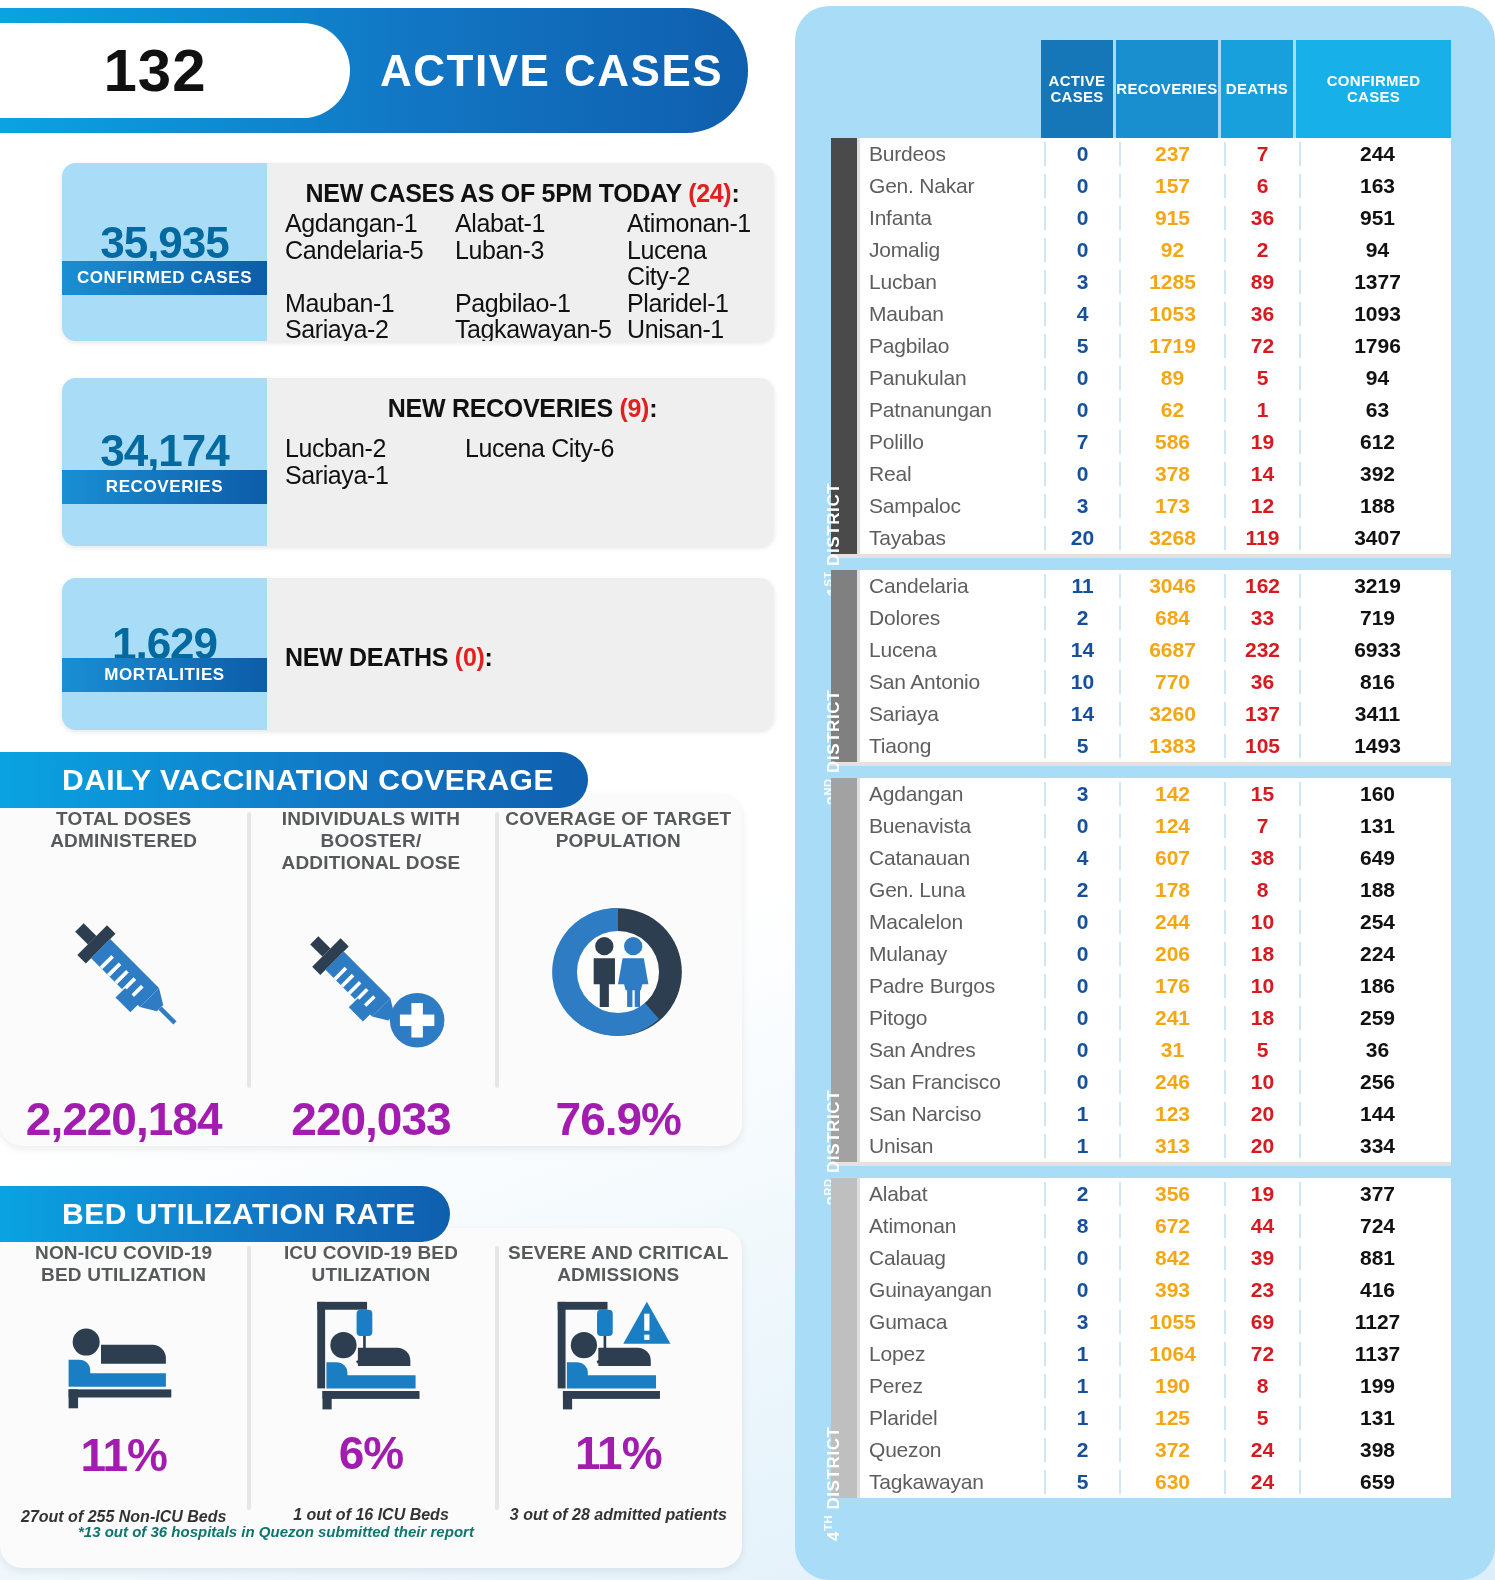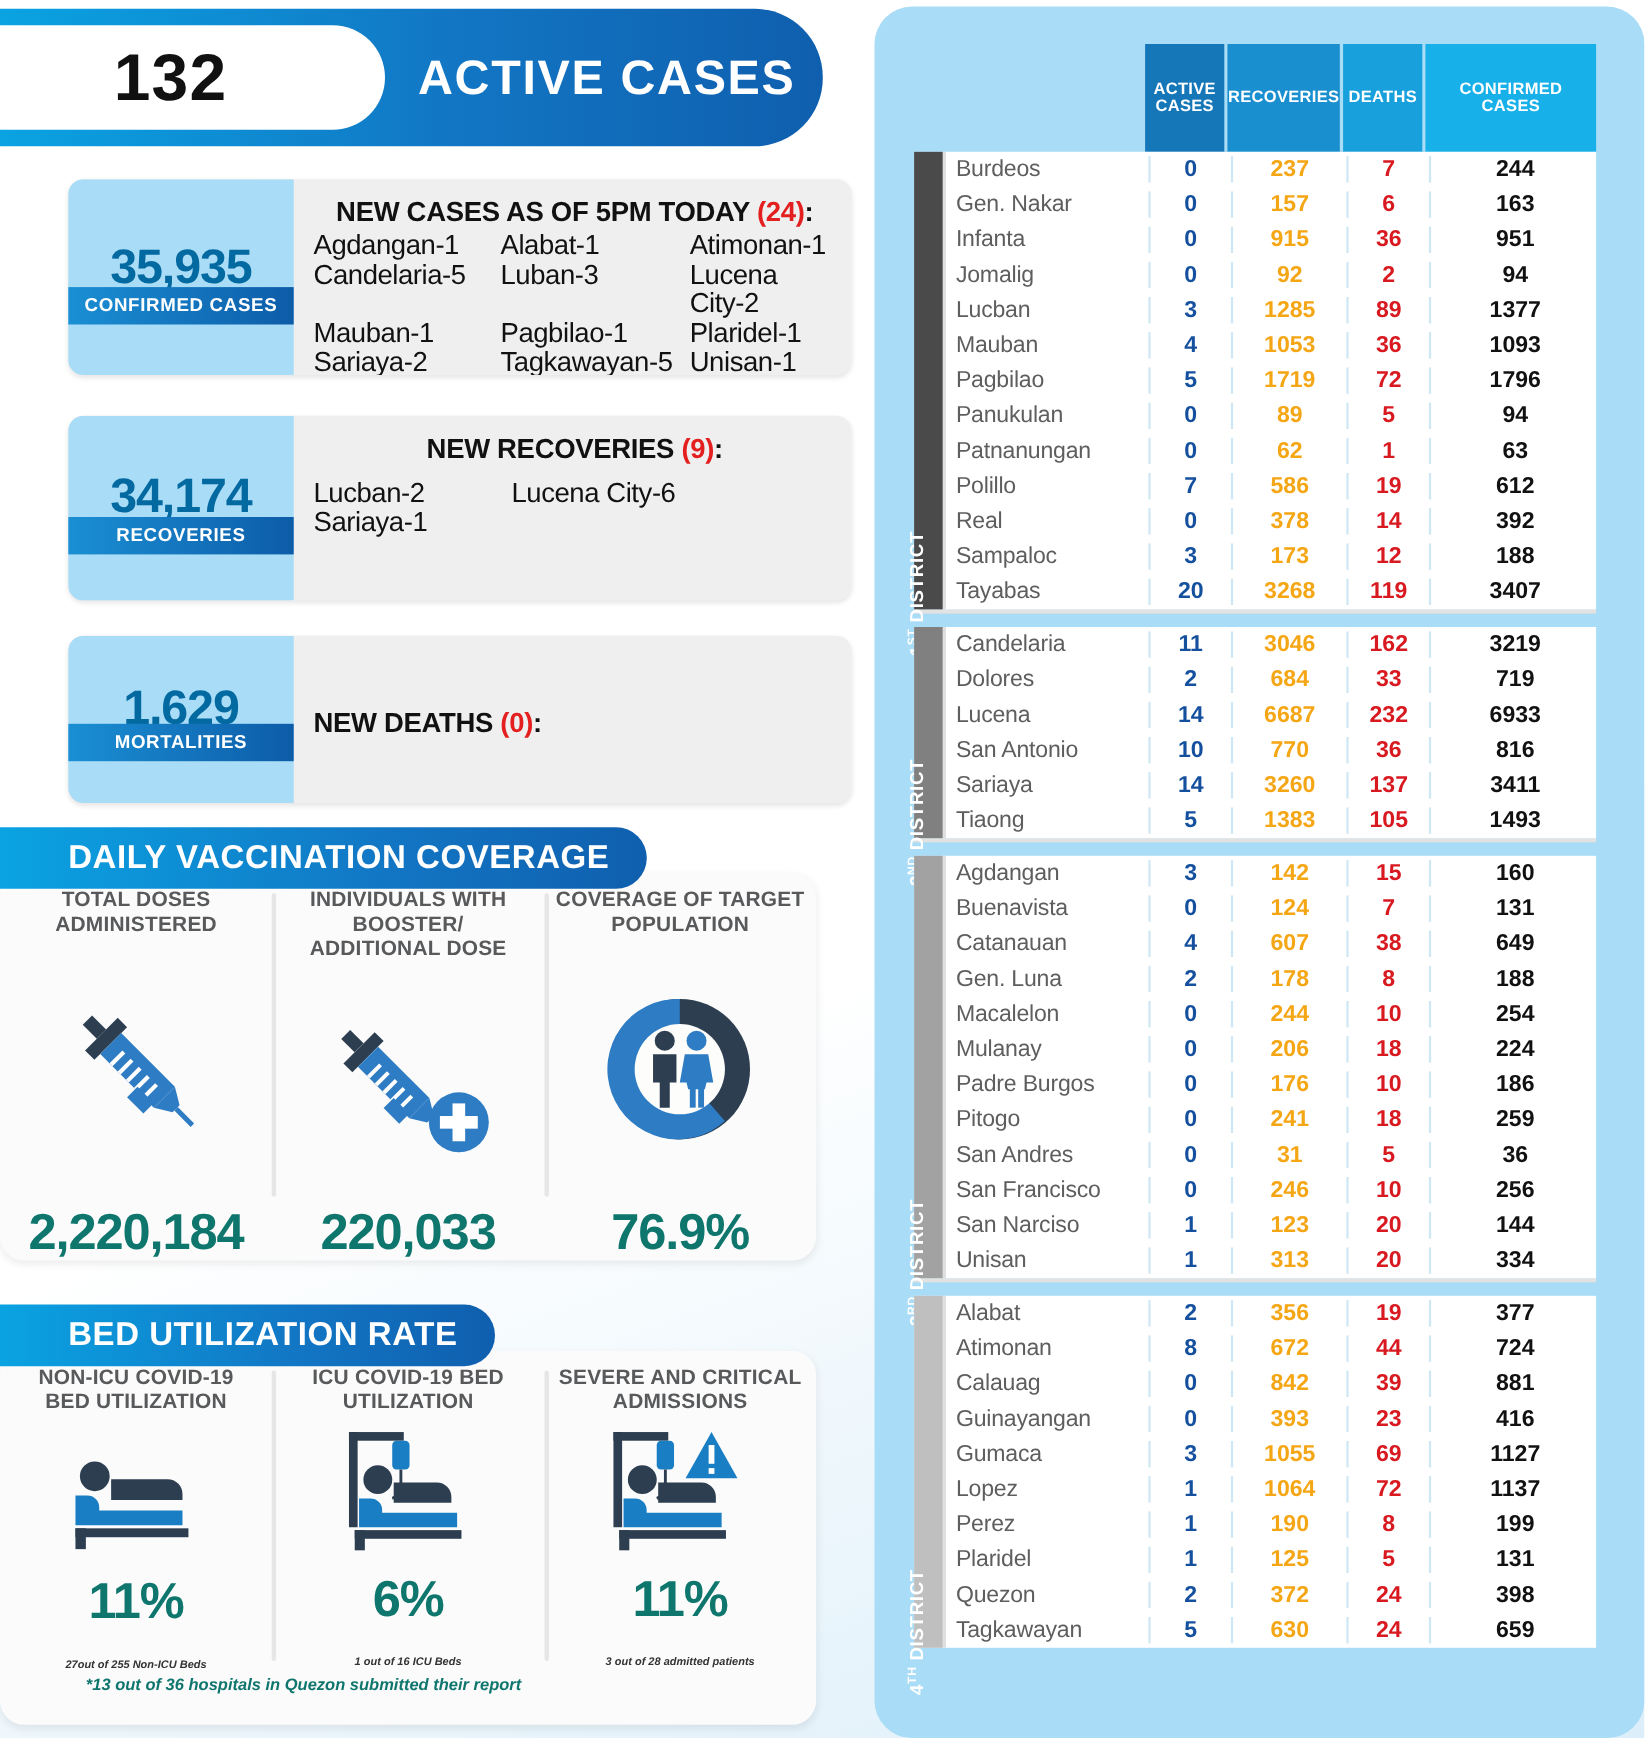--- a/index.html
+++ b/index.html
@@ -61,22 +61,22 @@
   .panel { position: absolute; left: 0; background: #fbfbfb; border-radius: 22px;
            box-shadow: 0 3px 8px rgba(0,0,0,.08); }
 
   .tri { display: flex; height: 100%; }
   .tri-col { flex: 1; display: flex; flex-direction: column; align-items: center;
              padding-top: 14px; position: relative; }
   .tri-col + .tri-col::before { content:""; position: absolute; left: 0; top: 18px;
              bottom: 58px; width: 4px; background: #e6e6e6; border-radius: 2px; }
   .tri-title { font-size: 19px; font-weight: 900; color: #58595b; text-align: center;
                line-height: 1.16; letter-spacing: .2px; }
-  .tri-val { font-size: 46px; font-weight: 900; color: #0f766e; letter-spacing: -1px; }
-  .tri-sub { font-size: 10px; font-style: italic; font-weight: 700; color: #333; }
+  .tri-val { font-size: 46px; font-weight: 900; color: #a21caf; letter-spacing: -1px; }
+  .tri-sub { font-size: 16px; font-style: italic; font-weight: 700; color: #333; }
   .icon-wrap { flex: 1; display: flex; align-items: center; justify-content: center; }
 
   .footnote { position: absolute; left: 78px; font-size: 15px; font-style: italic;
               font-weight: 700; color: #0f766e; }
 
   
   .right { position: absolute; left: 795px; top: 6px; width: 700px; height: 1574px;
            background: #a9dcf6; border-radius: 34px; }
   .tbl { position: absolute; left: 36px; top: 34px; width: 620px; }
   .thead { display: flex; margin-left: 210px; height: 98px; }

